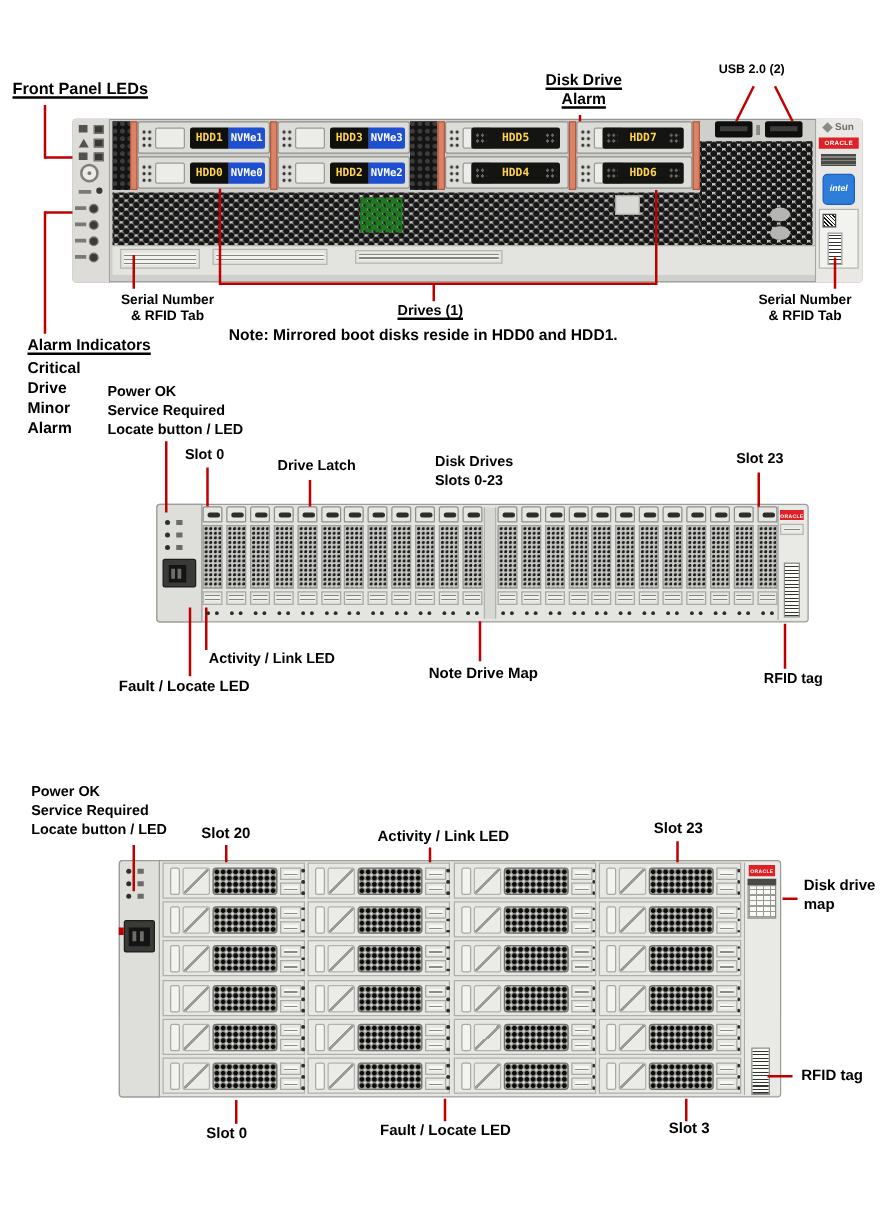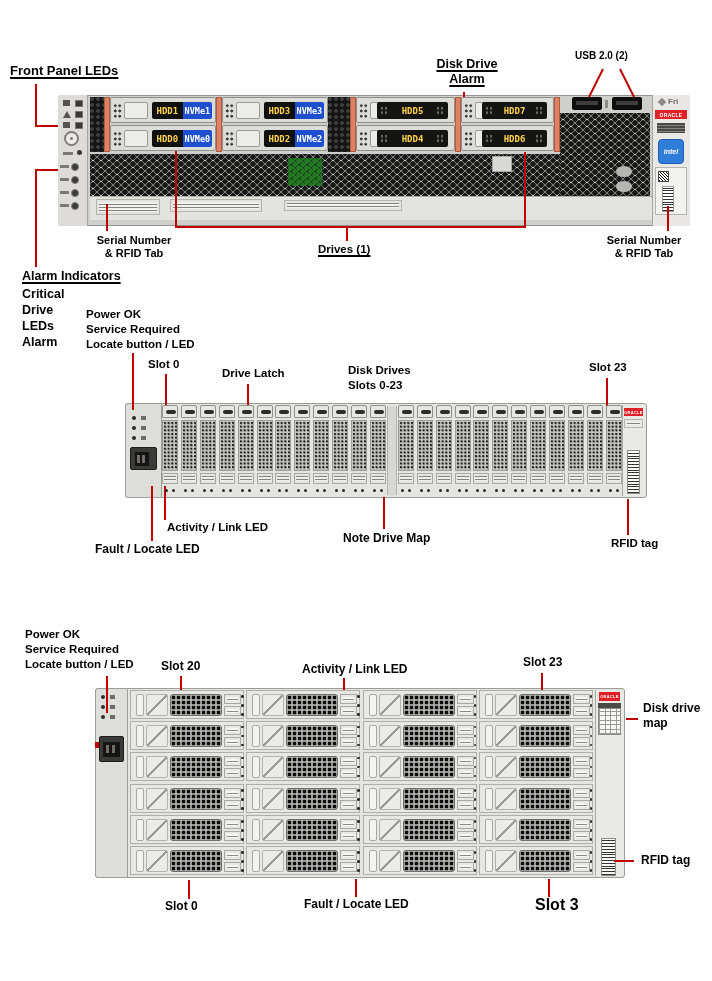--- a/index.html
+++ b/index.html
@@ -121,21 +121,21 @@
   <div class="abs" style="left:75px;top:111px;width:8px;height:7px;background:#3a3936;border:1px solid #777"></div>
   <div class="abs" style="left:63px;top:122px;width:7px;height:6px;background:#55534f"></div>
   <div class="abs" style="left:75px;top:122px;width:8px;height:7px;background:#3a3936;border:1px solid #777"></div>
   <div class="abs" style="left:64px;top:131px;width:15px;height:15px;border-radius:50%;border:2px solid #807f7b;background:#edebe7"></div>
   <div class="abs" style="left:70px;top:137px;width:3px;height:3px;border-radius:50%;background:#7a7975"></div>
   <div class="abs" style="left:63px;top:152px;width:10px;height:3px;background:#7a7975"></div>
   <div class="abs" style="left:77px;top:150px;width:5px;height:5px;border-radius:50%;background:#3a3936"></div>
 
   <div class="ear-right"></div>
   <div class="abs" style="left:659px;top:99px;width:6px;height:6px;background:#8a8a85;transform:rotate(45deg)"></div>
-  <div class="lbl" style="left:668px;top:97px;font-size:8px;color:#6e6e69">Fri</div>
+  <div class="lbl" style="left:668px;top:97px;font-size:8px;color:#6e6e69">Sun</div>
   <div class="oracle-badge abs" style="left:655px;top:110px;width:32px;height:9px">ORACLE</div>
   <div class="abs stripes" style="left:655px;top:121px;width:32px;height:14px;background-color:#4a4a47"></div>
   <div class="intel-badge">intel</div>
   <div class="sticker" style="left:655px;top:167px;width:32px;height:48px"></div>
   <div class="qr abs" style="left:658px;top:171px;width:11px;height:11px"></div>
   <div class="barh abs" style="left:662px;top:186px;width:12px;height:26px;background-color:#fff;border:1px solid #999"></div>
 
   <div class="vdark abs" style="left:90px;top:97px;width:14px;height:55px"></div>
   <div class="vdark abs" style="left:328px;top:97px;width:22px;height:55px"></div>
   <div class="eject" style="left:104px"></div>
@@ -235,22 +235,23 @@
     <span>&amp; RFID Tab</span>
   </div>
   <div class="lbl u" style="left:318px;top:243px;font-size:11.5px">Drives (1)</div>
   <div class="lbl ctr" style="left:598px;top:234px;width:92px;font-size:11px">
     <span>Serial Number</span><br>
     <span>&amp; RFID Tab</span>
   </div>
   <div class="lbl u" style="left:22px;top:269px;font-size:12.5px">Alarm Indicators</div>
   <div class="lbl" style="left:22px;top:287px;font-size:12.5px">Critical</div>
   <div class="lbl" style="left:22px;top:303px;font-size:12.5px">Drive</div>
-  <div class="lbl" style="left:22px;top:319px;font-size:12.5px">LEDs</div>
+  <div class="lbl" style="left:22px;top:319px;font-size:12.5px">Minor</div>
   <div class="lbl" style="left:22px;top:335px;font-size:12.5px">Alarm</div>
+  <div class="lbl" style="left:183px;top:261px;font-size:12.5px">Note: Mirrored boot disks reside in HDD0 and HDD1.</div>
 
   <div class="lbl" style="left:86px;top:308px;font-size:11.5px">Power OK</div>
   <div class="lbl" style="left:86px;top:323px;font-size:11.5px">Service Required</div>
   <div class="lbl" style="left:86px;top:338px;font-size:11.5px">Locate button / LED</div>
   <div class="lbl" style="left:148px;top:358px;font-size:11.5px">Slot 0</div>
   <div class="lbl" style="left:222px;top:367px;font-size:11.5px">Drive Latch</div>
   <div class="lbl" style="left:348px;top:364px;font-size:11.5px">Disk Drives</div>
   <div class="lbl" style="left:348px;top:379px;font-size:11.5px">Slots 0-23</div>
   <div class="lbl" style="left:589px;top:361px;font-size:11.5px">Slot 23</div>
   <div class="lbl" style="left:167px;top:521px;font-size:11.5px">Activity / Link LED</div>
@@ -261,21 +262,21 @@
   <div class="lbl" style="left:25px;top:628px;font-size:11.5px">Power OK</div>
   <div class="lbl" style="left:25px;top:643px;font-size:11.5px">Service Required</div>
   <div class="lbl" style="left:25px;top:658px;font-size:11.5px">Locate button / LED</div>
   <div class="lbl" style="left:161px;top:659px;font-size:12px">Slot 20</div>
   <div class="lbl" style="left:302px;top:662px;font-size:12px">Activity / Link LED</div>
   <div class="lbl" style="left:523px;top:655px;font-size:12px">Slot 23</div>
   <div class="lbl" style="left:643px;top:701px;font-size:12px">Disk drive</div>
   <div class="lbl" style="left:643px;top:716px;font-size:12px">map</div>
   <div class="lbl" style="left:165px;top:899px;font-size:12px">Slot 0</div>
   <div class="lbl" style="left:304px;top:897px;font-size:12px">Fault / Locate LED</div>
-  <div class="lbl" style="left:535px;top:895px;font-size:16px">Slot 3</div>
+  <div class="lbl" style="left:535px;top:895px;font-size:12px">Slot 3</div>
   <div class="lbl" style="left:641px;top:853px;font-size:12px">RFID tag</div>
 <div class="tray" style="left: 110px; top: 97px; width: 106px;">
       <div class="tray-leds"></div>
       <div class="tray-latch"></div>
       <div class="plate">
         <div class="plate-hdd">HDD1</div>
         <div class="plate-nvme">NVMe1</div>
       </div>
     </div>
     <div class="tray" style="left: 222px; top: 97px; width: 106px;">

